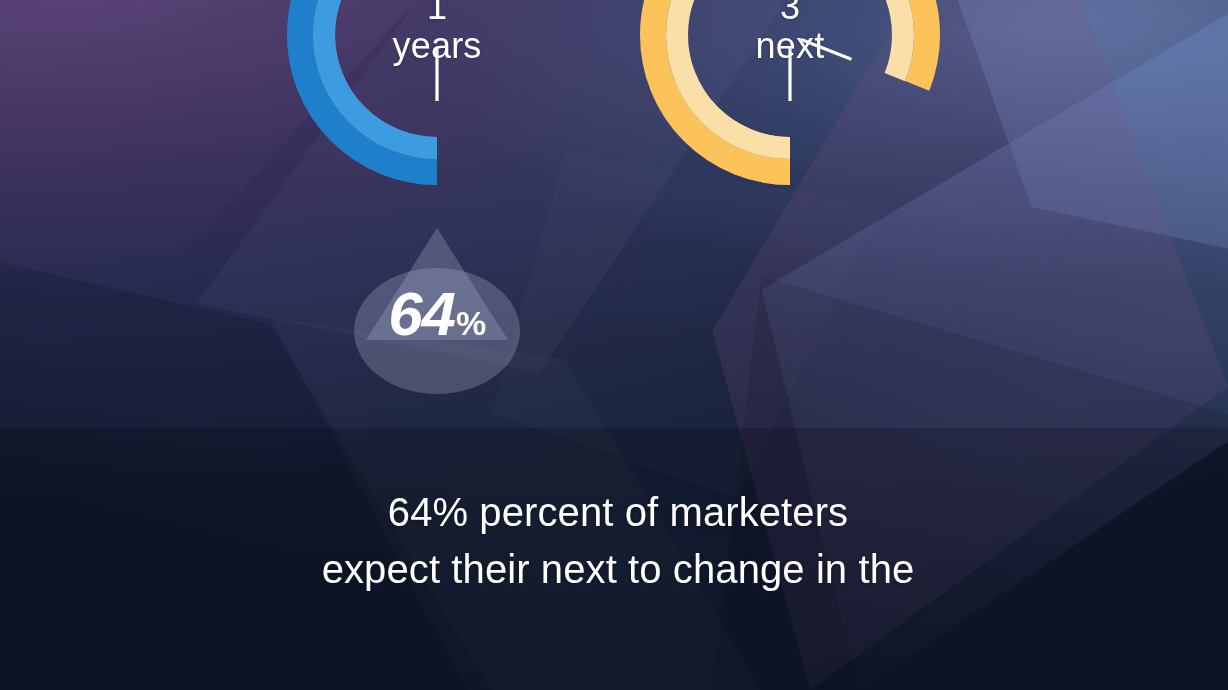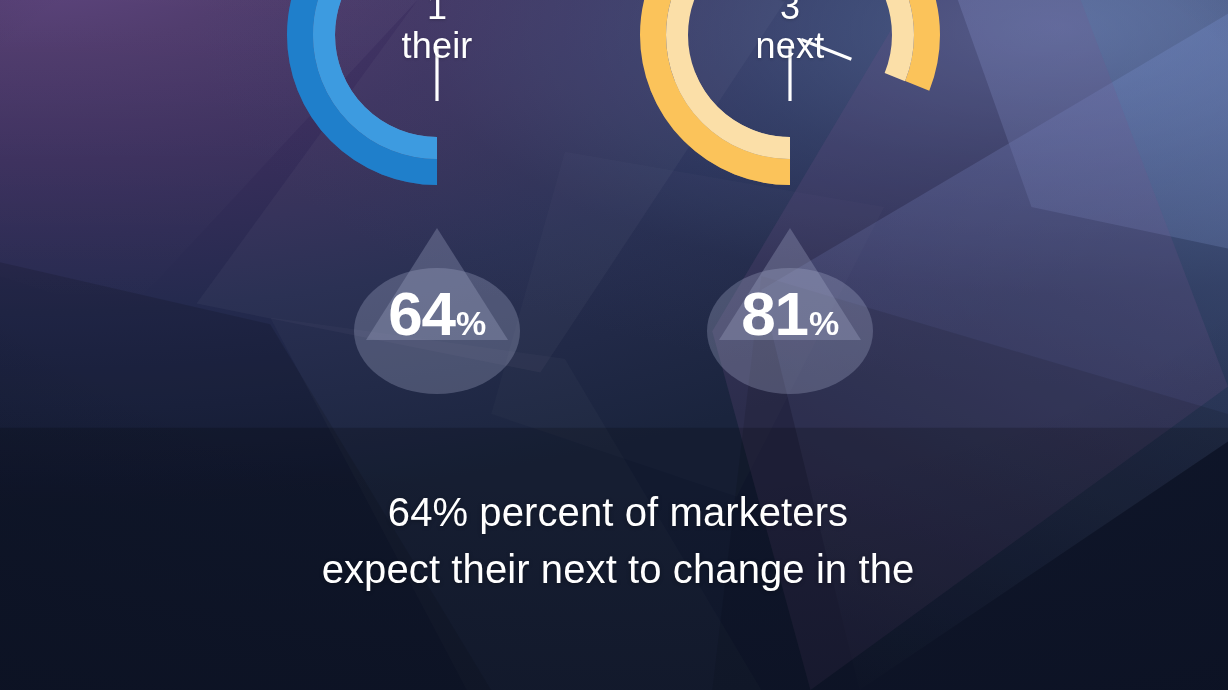--- a/index.html
+++ b/index.html
@@ -86,21 +86,21 @@
     border-left:71px solid transparent;
     border-right:71px solid transparent;
     border-bottom:112px solid rgba(168,174,205,.30);
   }
   .drop-text{
     position:absolute;left:0;right:0;top:50%;
     transform:translateY(-46%);
     text-align:center;color:#ffffff;white-space:nowrap;
   }
   .drop-text .pct-num{
-    font-size:62px;font-weight:bold;letter-spacing:-1px;
+    font-size:62px;font-weight:bold;letter-spacing:-1px;font-style:italic;
   }
   .drop-text .pct-sym{
     font-size:34px;font-weight:bold;letter-spacing:-.5px;margin-left:1px;
   }
 
   
   .caption{
     position:absolute;left:0;right:0;
     text-align:center;color:#ffffff;
     font-weight:300;font-size:40px;line-height:1.42;
@@ -134,21 +134,21 @@
       <circle cx="165" cy="165" r="137" fill="none" stroke="#3e5383" stroke-width="26" stroke-dasharray="310.0 551.0" transform="rotate(90 165 165)"></circle>
       <circle cx="165" cy="165" r="113" fill="none" stroke="#6b82ad" stroke-width="22" stroke-dasharray="255.6 454.4" transform="rotate(90 165 165)"></circle>
 
       <circle cx="165" cy="165" r="137" fill="none" stroke="#1f7fcb" stroke-width="26" stroke-dasharray="551.0 310.0" transform="rotate(90 165 165)"></circle>
       <circle cx="165" cy="165" r="113" fill="none" stroke="#3d9be0" stroke-width="22" stroke-dasharray="454.4 255.6" transform="rotate(90 165 165)"></circle>
 
       <line x1="165" y1="99" x2="165" y2="153" stroke="#ffffff" stroke-width="3.2" transform="rotate(180 165 165)"></line>
     </svg>
     <div class="donut-label" style="top:118px;">
       <span class="dl-num">1</span>
-      <span class="dl-unit">their</span>
+      <span class="dl-unit">years</span>
     </div>
   </div>
 
   <div class="donut" style="left:625px;top:-130px;width:330px;height:330px;">
     <svg viewBox="0 0 330 330" width="330" height="330" aria-hidden="true">
 
       <circle cx="165" cy="165" r="137" fill="none" stroke="#9d8258" stroke-width="26" stroke-dasharray="163.6 697.4" transform="rotate(90 165 165)"></circle>
       <circle cx="165" cy="165" r="113" fill="none" stroke="#c2b49a" stroke-width="22" stroke-dasharray="134.9 575.1" transform="rotate(90 165 165)"></circle>
 
       <circle cx="165" cy="165" r="137" fill="none" stroke="#fbc35a" stroke-width="26" stroke-dasharray="697.4 163.6" transform="rotate(90 165 165)"></circle>
@@ -165,26 +165,19 @@
   </div>
 
   <div class="drop" style="left:354px;top:228px;width:166px;height:166px;">
     <div class="drop-tip"></div>
     <div class="drop-round"></div>
     <div class="drop-text">
       <span class="pct-num">64</span><span class="pct-sym">%</span>
     </div>
   </div>
 
-  <div class="drop" style="left:707px;top:228px;width:166px;height:166px;">
-    <div class="drop-tip"></div>
-    <div class="drop-round"></div>
-    <div class="drop-text">
-      <span class="pct-num">81</span><span class="pct-sym">%</span>
-    </div>
-  </div>
 
   <div class="caption" style="top:484px;">
     <span class="cline">64% percent of marketers</span>
     <span class="cline">expect their next to change in the</span>
   </div>
 
 </div>
 
 </body></html>

